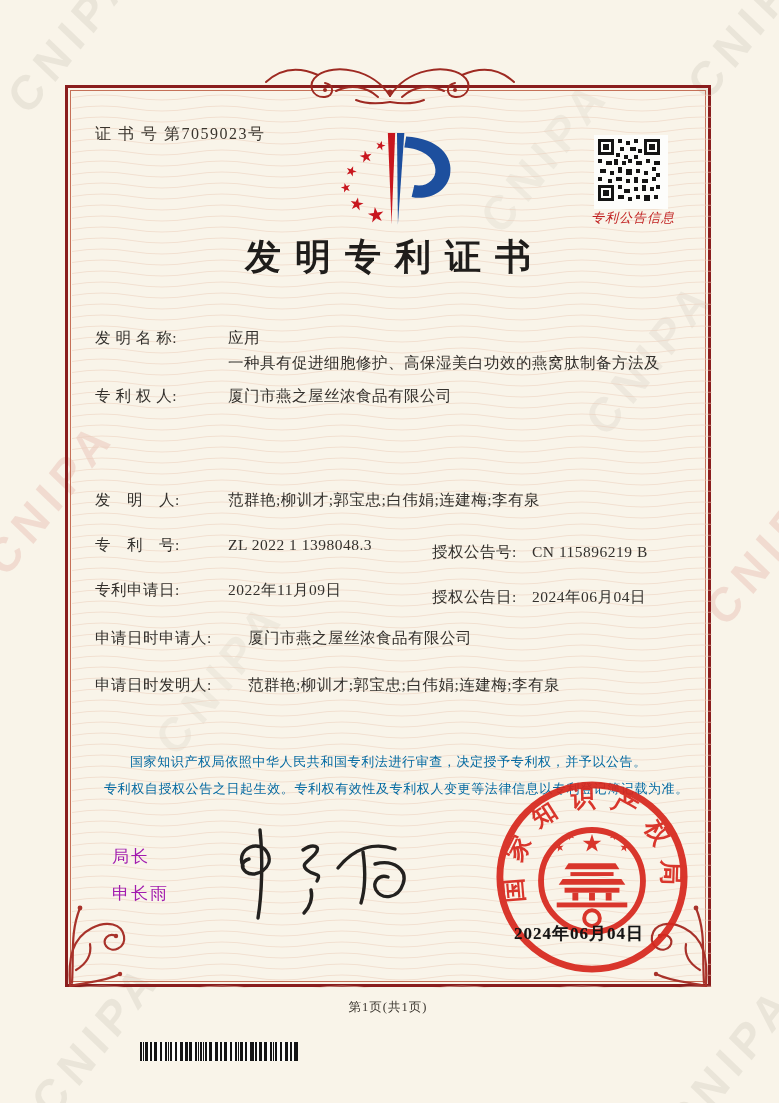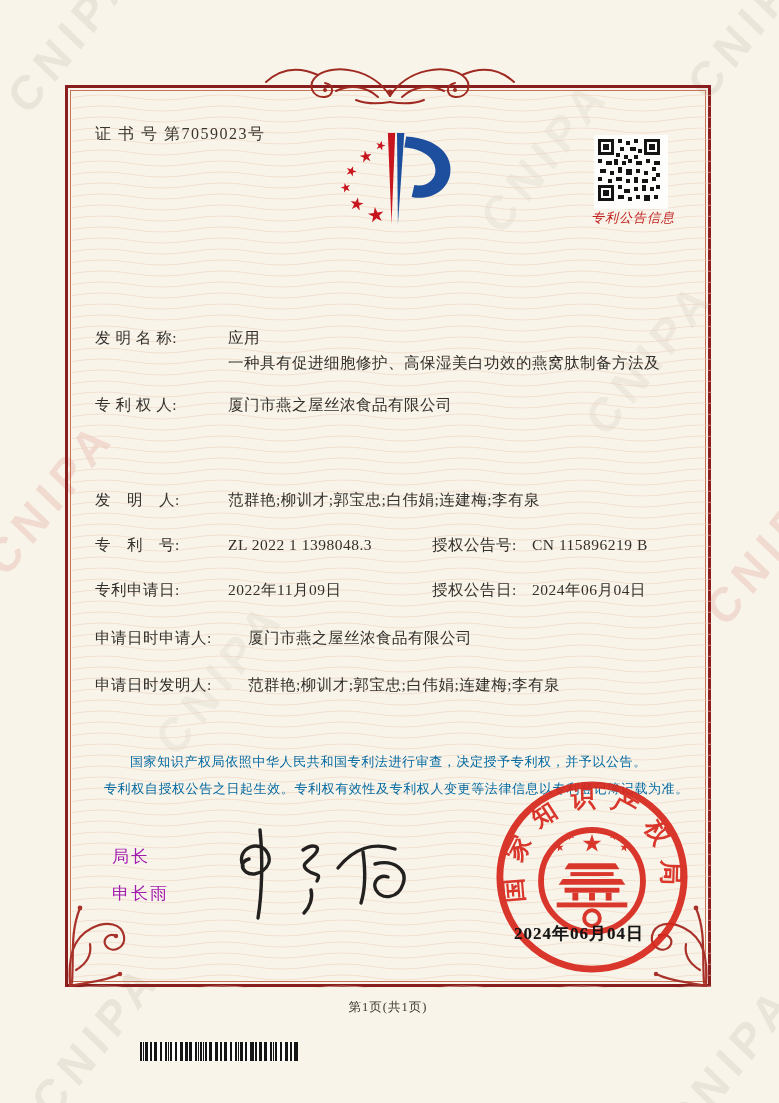--- a/index.html
+++ b/index.html
@@ -46,21 +46,21 @@
     position:absolute;left:65px;top:233px;width:646px;
     text-align:center;font-size:36px;font-weight:600;letter-spacing:14px;
     color:#1f1d1b;text-indent:14px;
   }
   
   .frow{position:absolute;left:95px;display:flex;font-size:15.5px;line-height:25px;color:#33302c;gap:16px;}
   .flabel{flex:0 0 117px;white-space:pre;letter-spacing:.5px;}
   .flabel.wide{flex:0 0 137px;}
   .fvalue{width:475px;letter-spacing:.5px;}
   .fvalue .vline{display:block;}
-  .fpair2{position:absolute;left:337px;top:0;display:flex;width:300px;font-family:Liberation Serif, serif;}
+  .fpair2{position:absolute;left:337px;top:7px;display:flex;width:300px;font-family:Liberation Serif, serif;}
   .fpair2 .flabel{flex:0 0 100px;}
   .fpair2 .fvalue{width:190px;}
   
   .notice-line{
     position:absolute;left:104px;width:606px;
     font-size:13px;line-height:27px;color:#0369a1;
     letter-spacing:.6px;
   }
   .notice-line.indent{text-indent:2em;}
   
@@ -244,30 +244,31 @@
         <rect x="22" y="58" width="6" height="4"></rect>
           <rect x="32" y="60" width="4" height="4"></rect>
           <rect x="40" y="58" width="4" height="4"></rect>
         <rect x="48" y="58" width="6" height="6"></rect>
           <rect x="58" y="58" width="4" height="4"></rect>
       </g>
     </svg>
   </div>
   <div class="qr-caption">专利公告信息</div>
 
+  <div class="doc-title">发明专利证书</div>
 
   <div class="frow" style="top:325px;">
     <span class="flabel">发 明 名 称: </span>
     <div class="fvalue">
       <span class="vline">应用</span>
       <span class="vline">一种具有促进细胞修护、高保湿美白功效的燕窝肽制备方法及</span>
     </div>
   </div>
 
-  <div class="frow" style="top:392px;">
+  <div class="frow" style="top:383px;">
     <span class="flabel">专 利 权 人: </span>
     <div class="fvalue">厦门市燕之屋丝浓食品有限公司</div>
   </div>
 
 
   <div class="frow" style="top:487px;">
     <span class="flabel">发　明　人: </span>
     <div class="fvalue">范群艳;柳训才;郭宝忠;白伟娟;连建梅;李有泉</div>
   </div>
 

